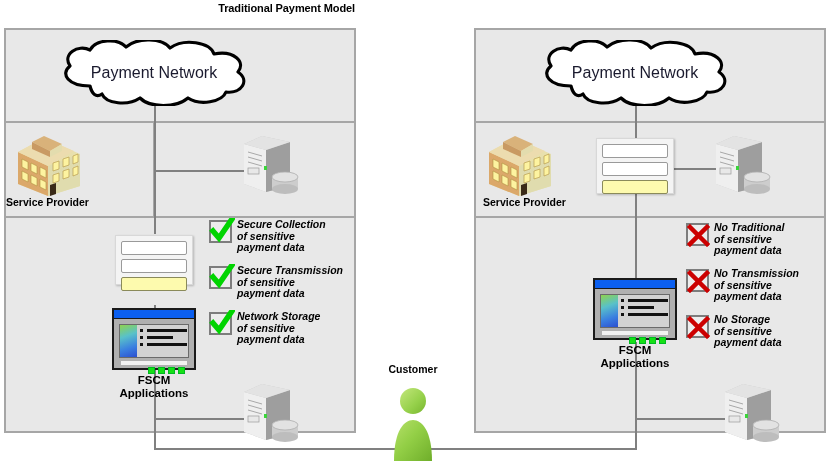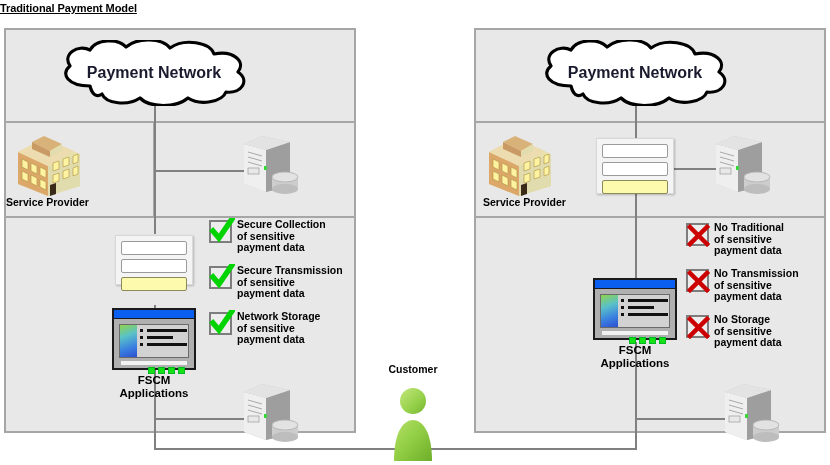--- a/index.html
+++ b/index.html
@@ -7,25 +7,24 @@
     width: 830px; height: 465px;
     background: #ffffff;
     font-family: "Liberation Sans", sans-serif;
     overflow: hidden;
   }
   #root { position: relative; width: 830px; height: 465px; }
 
   
   .model-title {
     position: absolute;
-    text-align: left;
+    text-align: right;
     font-size: 11px;
     font-weight: bold;
     color: #000;
-    text-decoration: underline;
     letter-spacing: -0.1px;
     white-space: nowrap;
   }
   .model-sub {
     position: absolute;
     text-align: center;
     font-size: 10.5px;
     font-weight: bold;
     color: #000;
     letter-spacing: -0.3px;
@@ -53,21 +52,21 @@
   .conn-v { position: absolute; width: 2px; background: #808080; }
   .conn-h { position: absolute; height: 2px; background: #808080; }
 
   
   .cloud-wrap { position: absolute; }
   .cloud-label {
     position: absolute;
     width: 100%;
     text-align: center;
     font-size: 16px;
-    font-weight: bold;
+    font-weight: normal;
     color: #1a1a2e;
     top: 50%;
     transform: translateY(-50%);
     z-index: 3;
     white-space: nowrap;
   }
 
   
   .bldg { position: absolute; }
   .bldg-label {
@@ -124,21 +123,21 @@
     position: absolute;
     text-align: center;
     font-size: 11.5px;
     font-weight: bold;
     color: #000;
     line-height: 13px;
     white-space: nowrap;
   }
 
   
-  .status-item { position: absolute; display: flex; align-items: flex-start; }
+  .status-item { position: absolute; display: flex; align-items: flex-start; font-style: italic; }
   .status-box {
     width: 23px; height: 23px;
     background: #ededed;
     border: 2px solid #7d7d7d;
     position: relative;
     flex: 0 0 auto;
     margin-top: 1px;
   }
   .status-text {
     margin-left: 5px;

